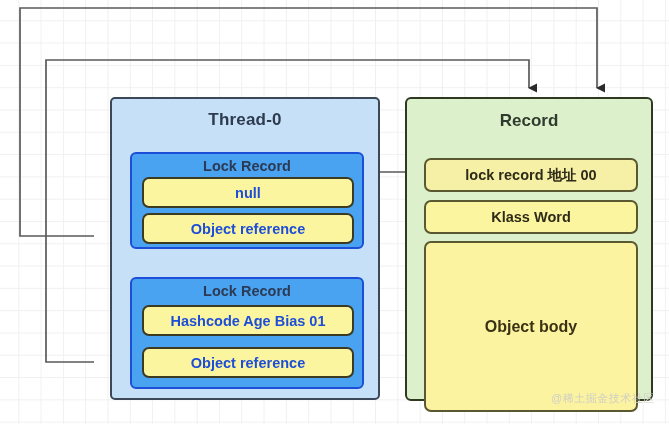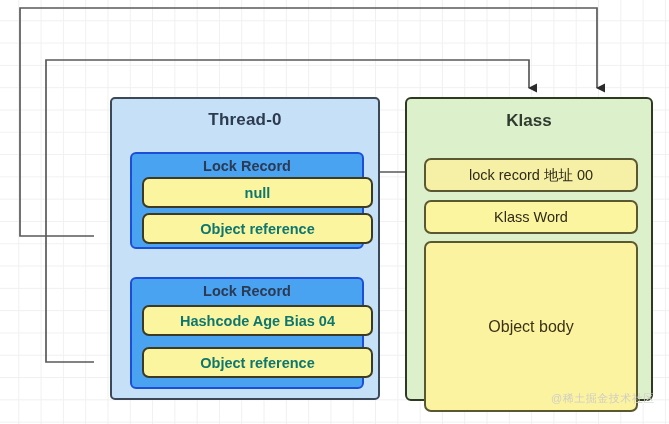--- a/index.html
+++ b/index.html
@@ -77,32 +77,32 @@
     width: 100%;
     text-align: center;
     font-size: 14.5px;
     font-weight: bold;
     color: #2b3a55;
   }
 
   .slot {
     position: absolute;
     left: 10px;
-    width: 231px;
+    width: 212px;
     height: 31px;
     background: #fcf5a0;
     border: 2px solid #3c3a21;
     border-radius: 7px;
     box-sizing: border-box;
     display: flex;
     align-items: center;
     justify-content: center;
     font-size: 14.5px;
     font-weight: bold;
-    color: #0f766e;
+    color: #1d4ed8;
   }
   .lr1 .slot-a { top: 23px; }
   .lr1 .slot-b { top: 59px; }
   .lr2 .slot-a { top: 26px; }
   .lr2 .slot-b { top: 68px; }
 
   
   .object-panel {
     position: absolute;
     left: 405px;
@@ -129,21 +129,21 @@
     position: absolute;
     left: 17px;
     width: 214px;
     border: 2px solid #5a5830;
     border-radius: 7px;
     box-sizing: border-box;
     display: flex;
     align-items: center;
     justify-content: center;
     font-size: 14.5px;
-    font-weight: normal;
+    font-weight: bold;
     color: #2e2b18;
     text-align: center;
   }
   .obj-markword {
     top: 59px;
     height: 34px;
     background: #f6efa6;
   }
   .obj-klass {
     top: 101px;
@@ -201,27 +201,27 @@
     <div class="thread-title">Thread-0</div>
 
     <div class="lock-record lr1">
       <div class="lr-title">Lock Record</div>
       <div class="slot slot-a">null</div>
       <div class="slot slot-b">Object reference</div>
     </div>
 
     <div class="lock-record lr2">
       <div class="lr-title">Lock Record</div>
-      <div class="slot slot-a">Hashcode Age Bias 04</div>
+      <div class="slot slot-a">Hashcode Age Bias 01</div>
       <div class="slot slot-b">Object reference</div>
     </div>
   </div>
 
   <div class="object-panel">
-    <div class="object-title">Klass</div>
+    <div class="object-title">Record</div>
 
     <div class="obj-field obj-markword">lock record 地址 00</div>
     <div class="obj-field obj-klass">Klass Word</div>
     <div class="obj-field obj-body">Object body</div>
   </div>
 
   <div class="watermark">@稀土掘金技术社区</div>
 
 </div>
 

